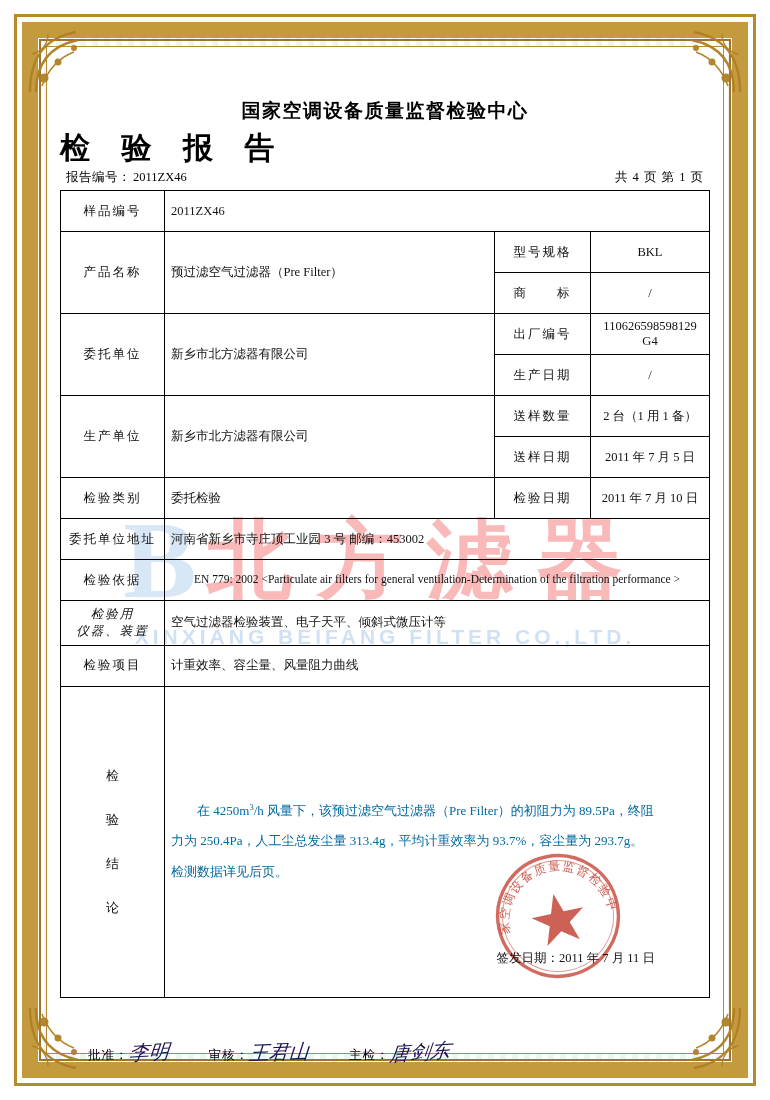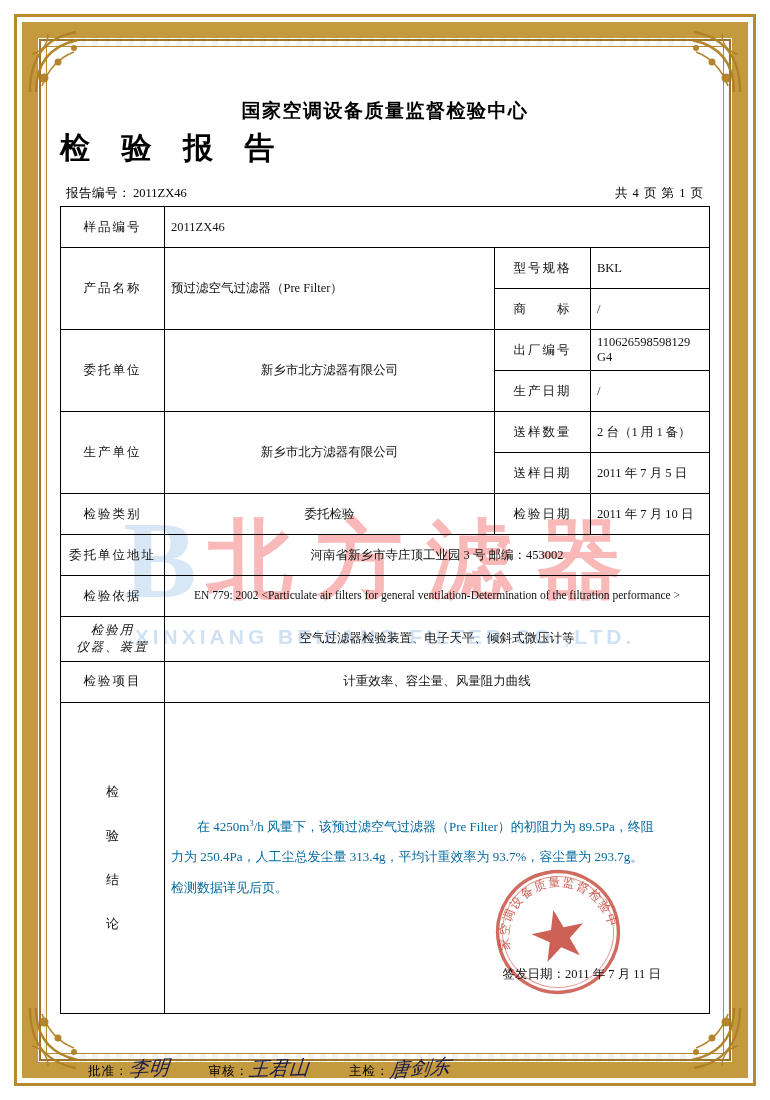--- a/index.html
+++ b/index.html
@@ -81,21 +81,20 @@
     font-weight: bold;
     letter-spacing: 12px;
     margin-top: 4px;
     color: #000;
   }
   .meta-row {
     display: flex;
     justify-content: space-between;
     align-items: flex-start;
     font-size: 12.5px;
-    margin-top: 16px;
     padding: 0 6px 4px 6px;
   }
   .meta-left { white-space: nowrap; }
   .meta-left .label { letter-spacing: .5px; }
   .meta-left .val { margin-left: 2px; }
   .meta-right { white-space: nowrap; letter-spacing: 1px; }
 
   
   table.report {
     width: 100%;
@@ -117,27 +116,27 @@
     text-align: center;
     letter-spacing: 2px;
     width: 104px;
   }
   td.lbl2 {
     text-align: center;
     letter-spacing: 2px;
     width: 96px;
   }
   td.val {
-    text-align: left;
+    text-align: center;
   }
   td.val-left {
     text-align: left;
     padding-left: 40px;
   }
-  td.val-center { text-align: center; }
+  td.val-center { text-align: left; }
   .small-note {
     font-size: 11.5px;
     line-height: 1.5;
     text-align: center;
   }
   .lbl-stack { line-height: 1.35; font-style: italic; }
 
   
   td.concl-lbl {
     text-align: center;
@@ -162,21 +161,21 @@
   }
   .concl-p {
     font-size: 13px;
     line-height: 2.35;
     text-indent: 2em;
     color: #0369a1;
   }
   .sup { vertical-align: super; font-size: 8.5px; }
   .sign-date {
     position: absolute;
-    right: 48px;
+    right: 54px;
     bottom: 30px;
     font-size: 12.5px;
     white-space: nowrap;
     margin-top: 19px;
   }
   
   .stamp {
     position: absolute;
     right: 78px;
     bottom: 8px;

